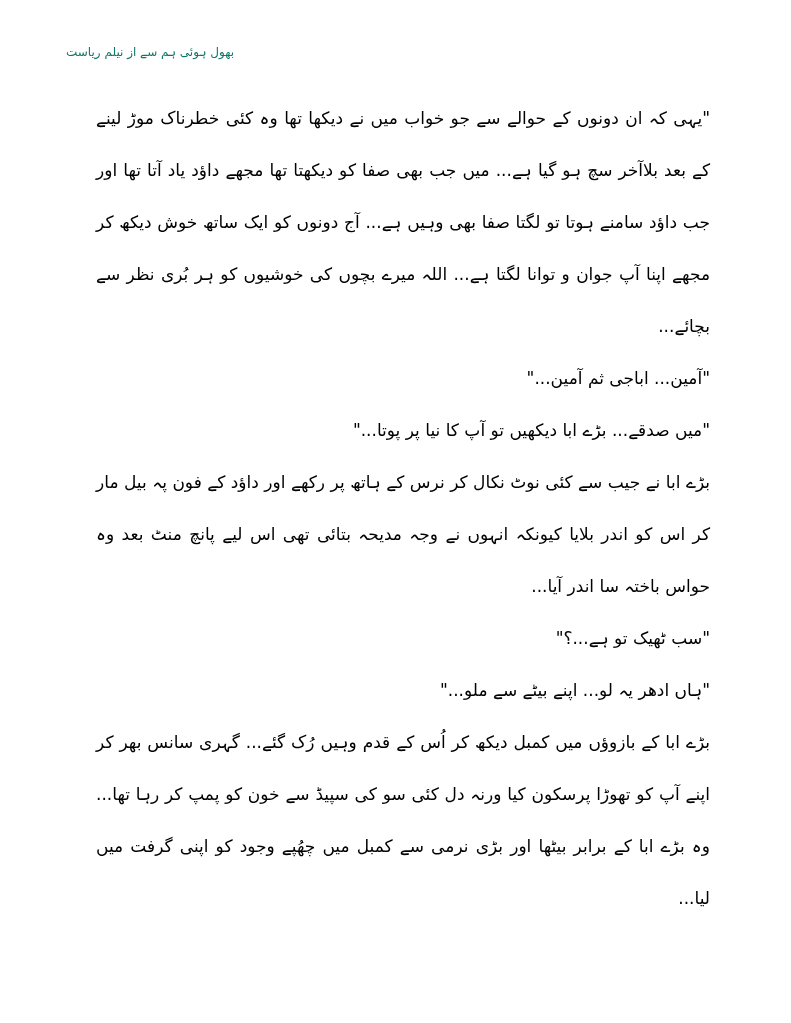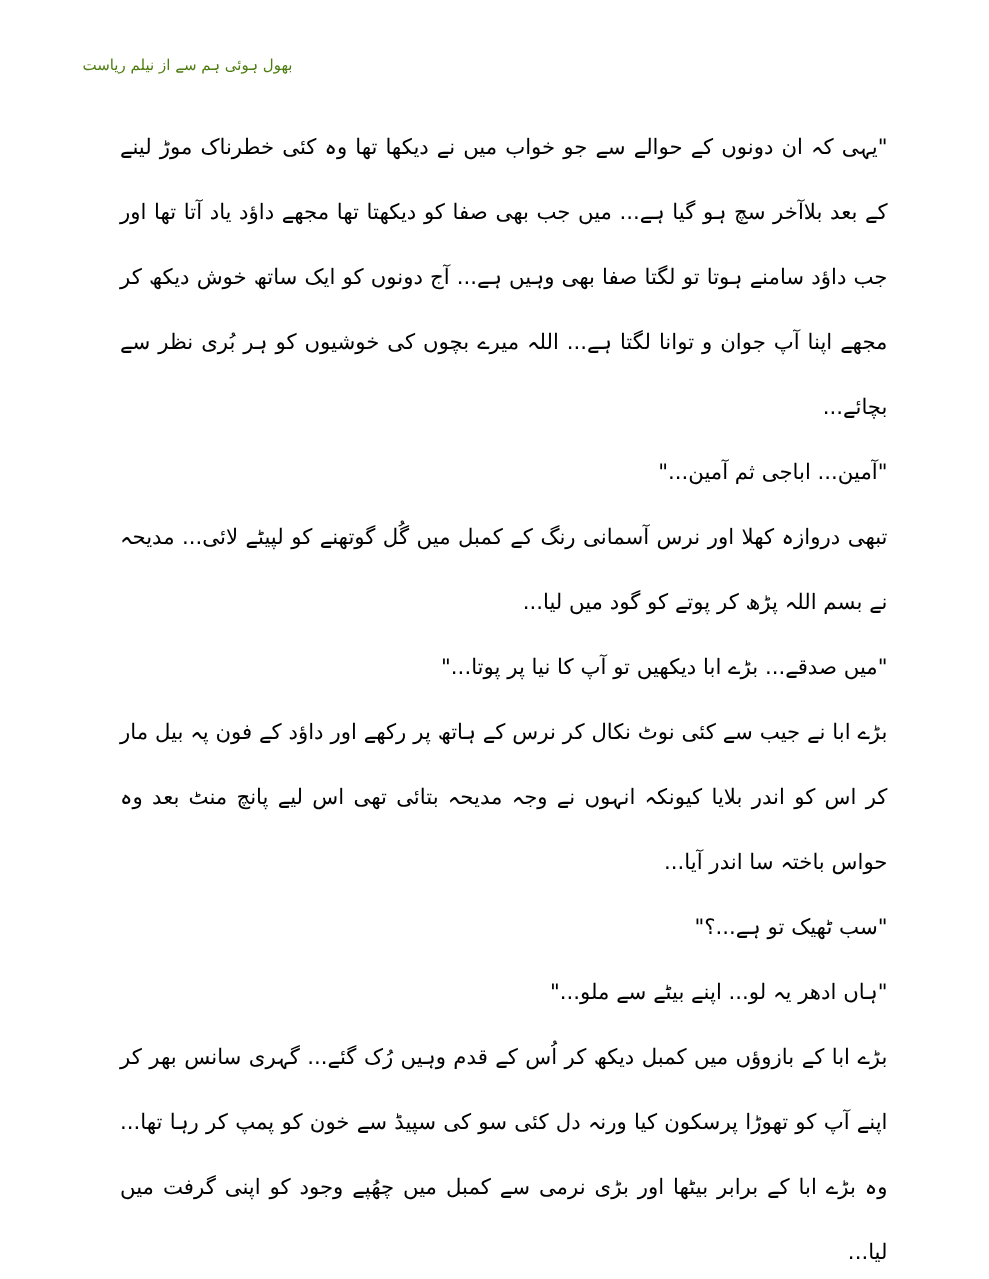--- a/index.html
+++ b/index.html
@@ -17,21 +17,21 @@
     color: #000000;
   }
   .running-header {
     position: absolute;
     top: 44px;
     left: 66px;
     direction: rtl;
     unicode-bidi: plaintext;
     font-size: 12px;
     line-height: 16px;
-    color: #4d7c0f;
+    color: #0f766e;
     white-space: nowrap;
   }
   .body-text {
     position: absolute;
     top: 92px;
     right: 81px;
     left: 96px;
     direction: rtl;
     text-align: justify;
     font-size: 17px;
@@ -48,21 +48,20 @@
 </head>
 <body>
 
 <div class="page">
 
   <div class="running-header">بھول ہوئی ہم سے از نیلم ریاست</div>
 
   <div class="body-text">
     <p>"یہی کہ ان دونوں کے حوالے سے جو خواب میں نے دیکھا تھا وہ کئی خطرناک موڑ لینے کے بعد بلاآخر سچ ہو گیا ہے... میں جب بھی صفا کو دیکھتا تھا مجھے داؤد یاد آتا تھا اور جب داؤد سامنے ہوتا تو لگتا صفا بھی وہیں ہے... آج دونوں کو ایک ساتھ خوش دیکھ کر مجھے اپنا آپ جوان و توانا لگتا ہے... اللہ میرے بچوں کی خوشیوں کو ہر بُری نظر سے بچائے...</p>
     <p>"آمین... اباجی ثم آمین..."</p>
-    <p>تبھی دروازہ کھلا اور نرس آسمانی رنگ کے کمبل میں گُل گوتھنے کو لپیٹے لائی... مدیحہ نے بسم اللہ پڑھ کر پوتے کو گود میں لیا...</p>
     <p>"میں صدقے... بڑے ابا دیکھیں تو آپ کا نیا پر پوتا..."</p>
     <p>بڑے ابا نے جیب سے کئی نوٹ نکال کر نرس کے ہاتھ پر رکھے اور داؤد کے فون پہ بیل مار کر اس کو اندر بلایا کیونکہ انہوں نے وجہ مدیحہ بتائی تھی اس لیے پانچ منٹ بعد وہ حواس باختہ سا اندر آیا...</p>
     <p>"سب ٹھیک تو ہے...؟"</p>
     <p>"ہاں ادھر یہ لو... اپنے بیٹے سے ملو..."</p>
     <p>بڑے ابا کے بازوؤں میں کمبل دیکھ کر اُس کے قدم وہیں رُک گئے... گہری سانس بھر کر اپنے آپ کو تھوڑا پرسکون کیا ورنہ دل کئی سو کی سپیڈ سے خون کو پمپ کر رہا تھا... وہ بڑے ابا کے برابر بیٹھا اور بڑی نرمی سے کمبل میں چھُپے وجود کو اپنی گرفت میں لیا...</p>
   </div>
 
 </div>
 
 </body></html>

